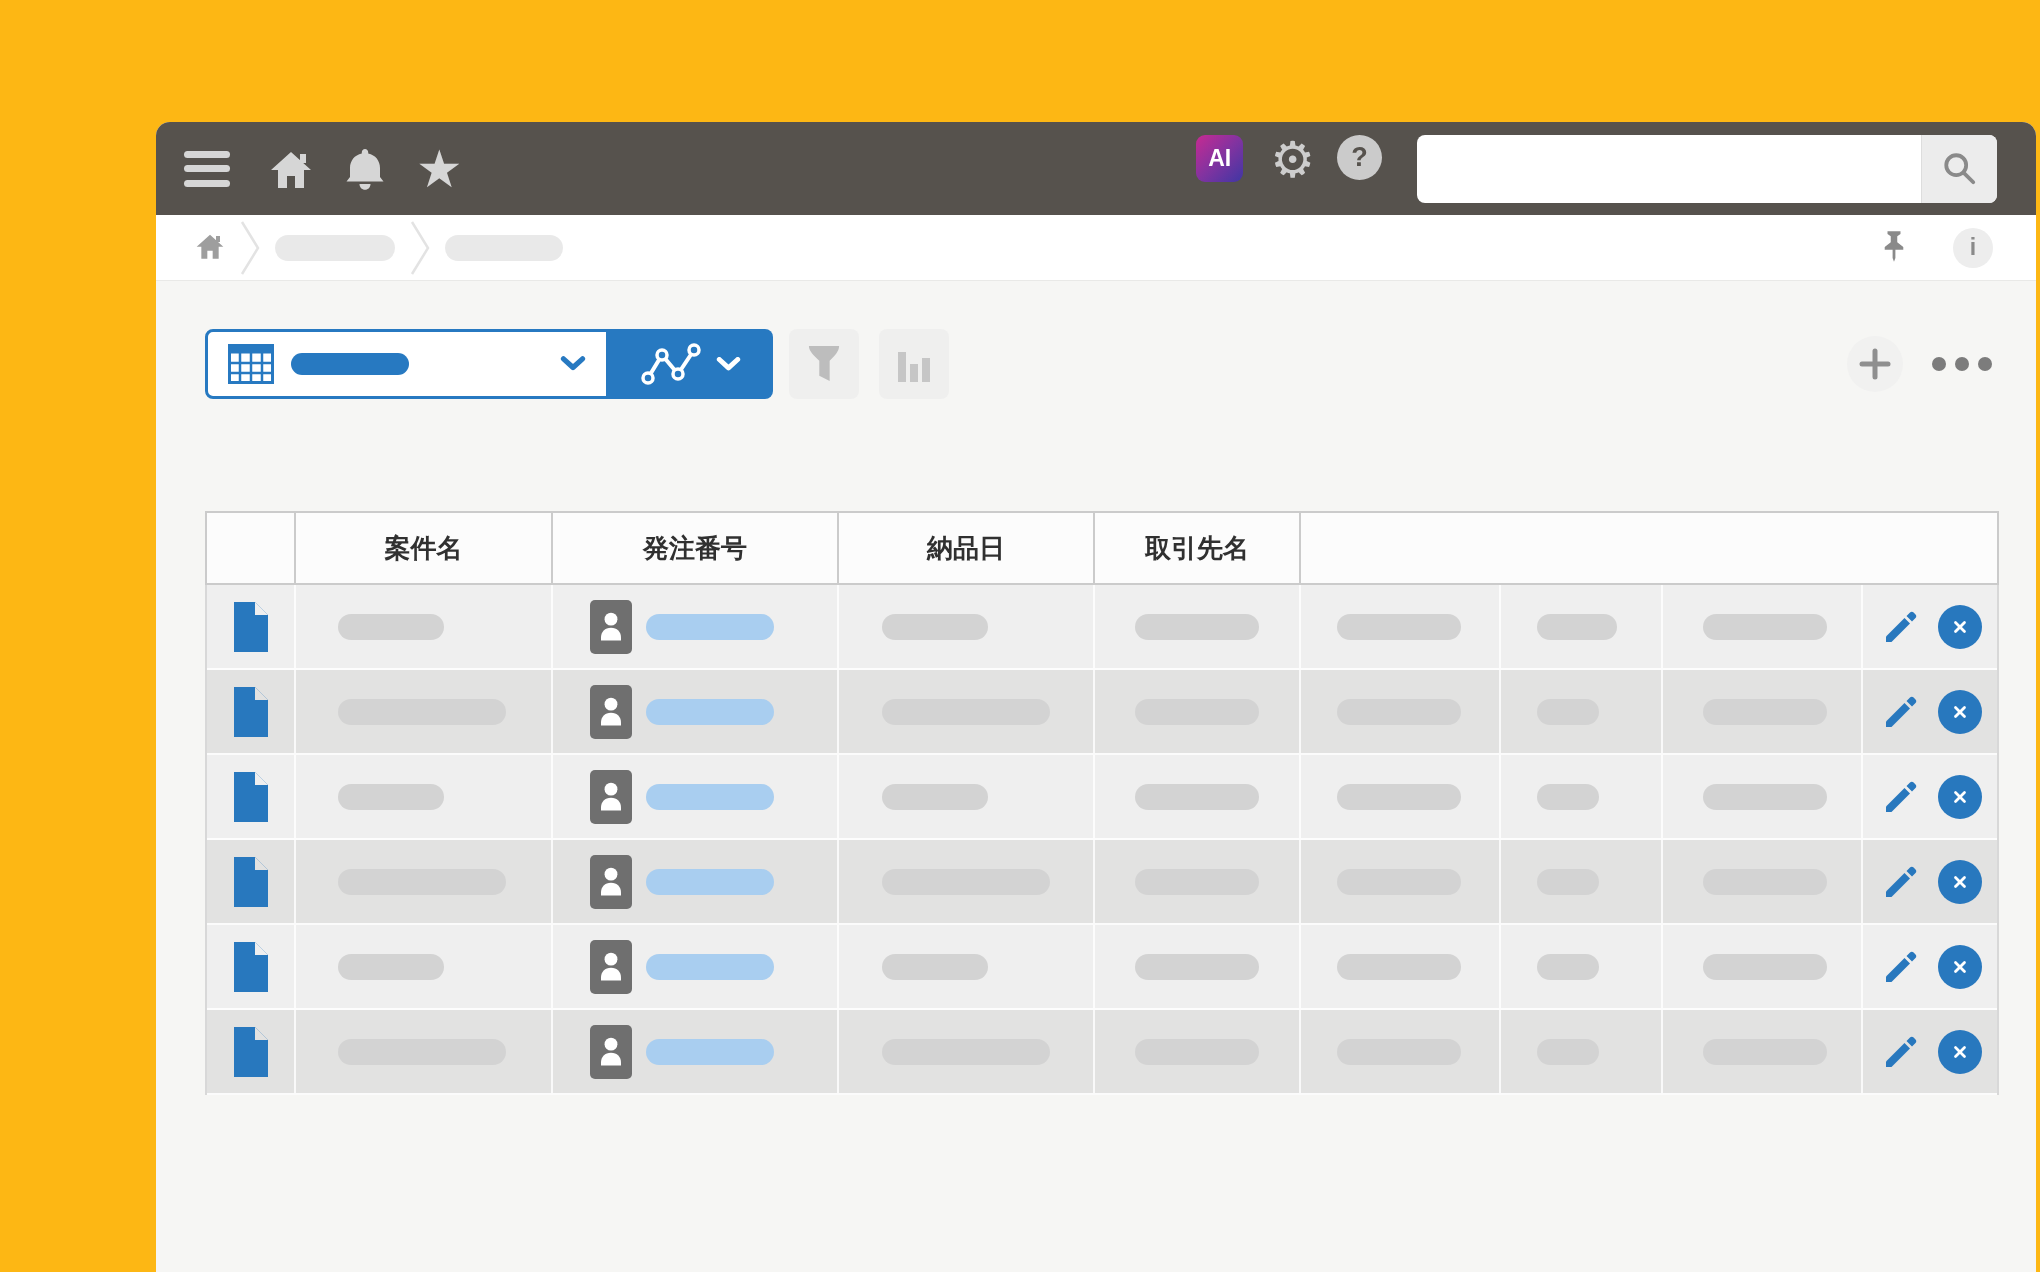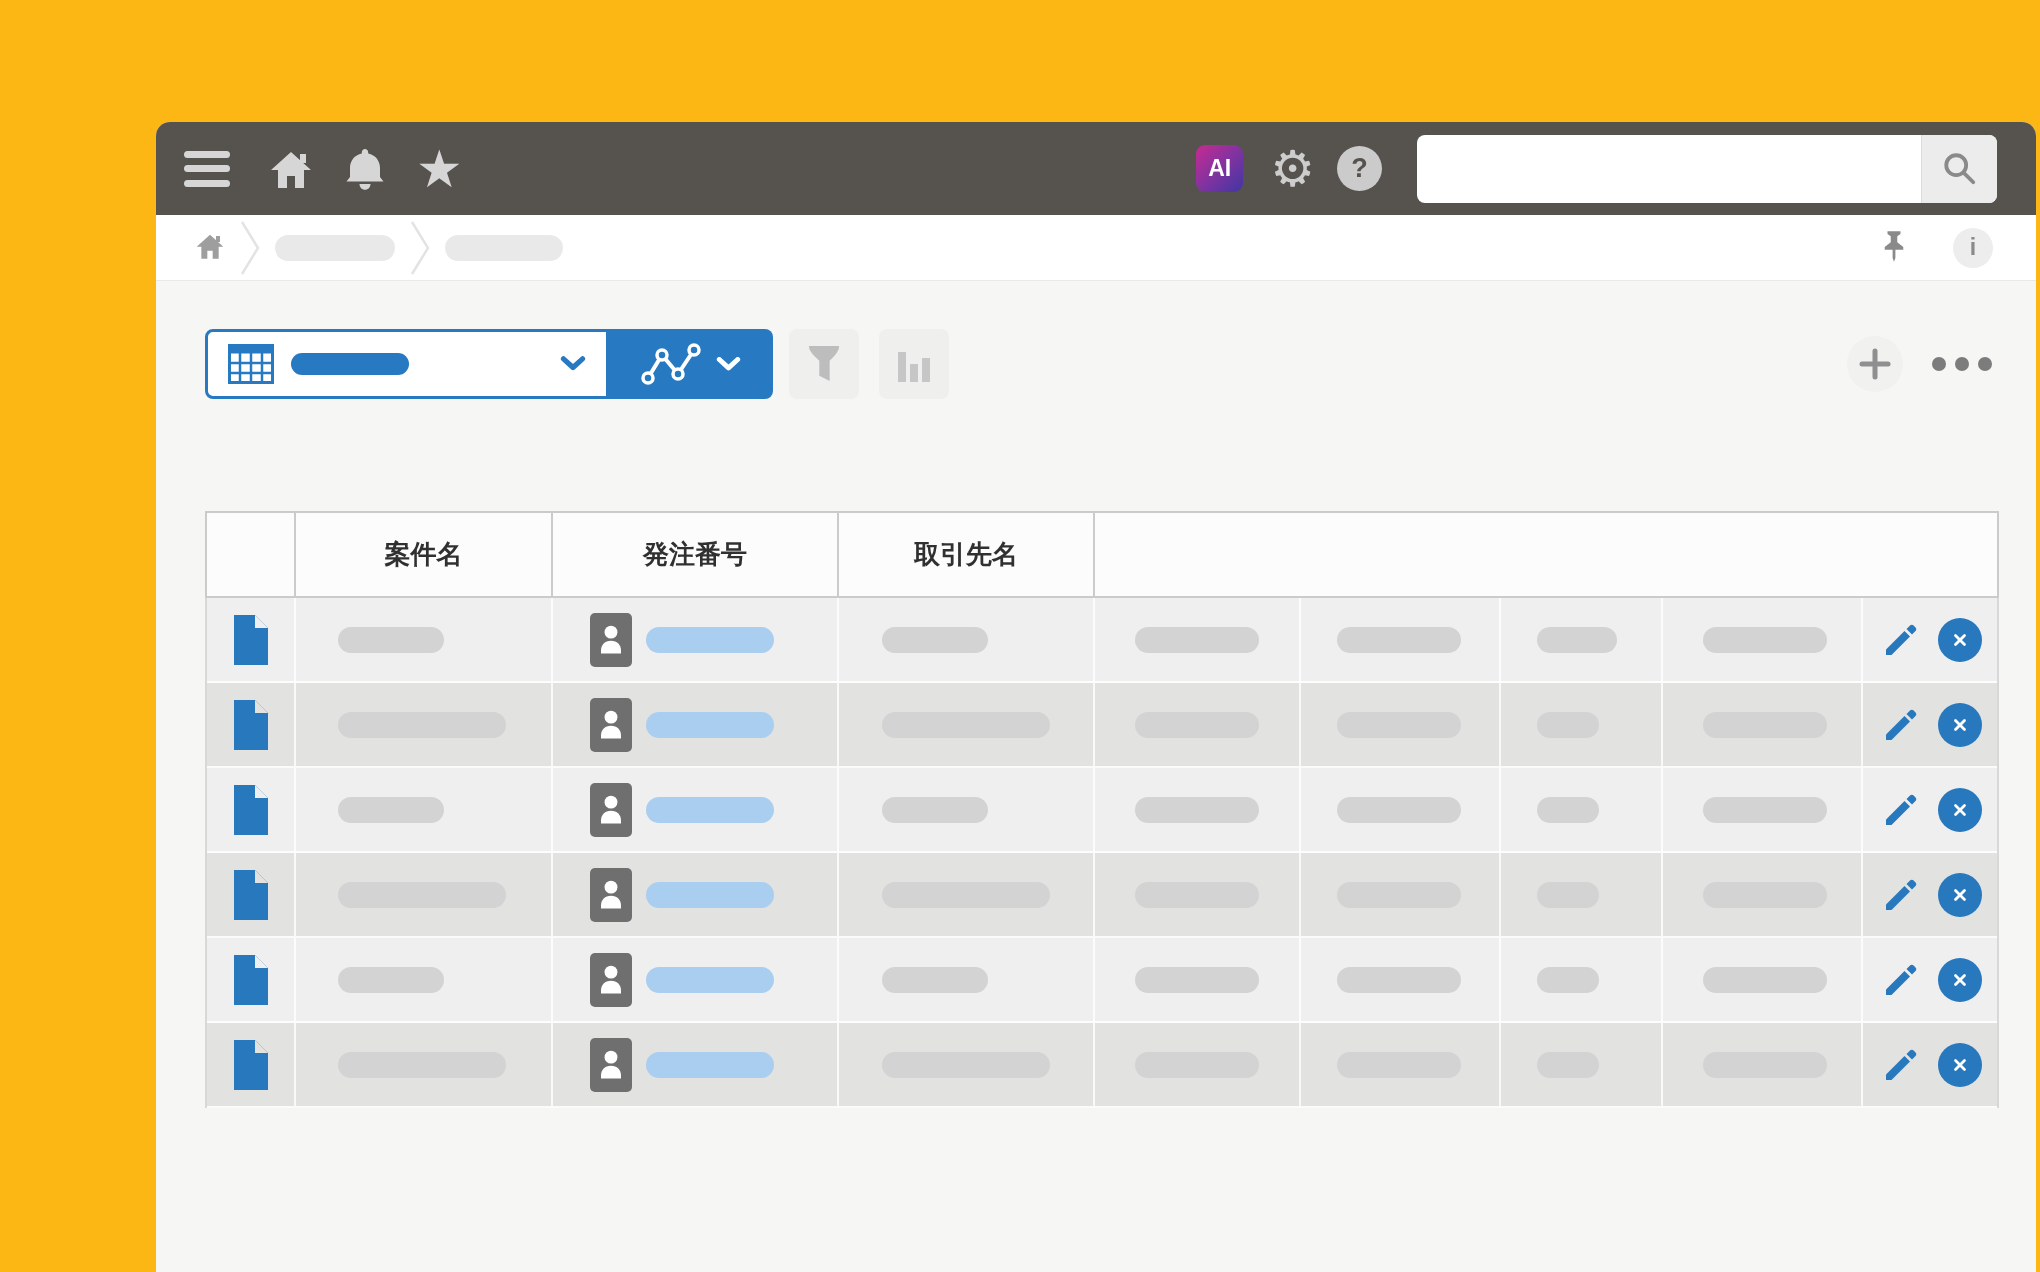--- a/index.html
+++ b/index.html
@@ -24,21 +24,21 @@
   .user-name-ph{position:absolute;left:114px;top:32px;width:137px;height:18px;border-radius:9px;background:#FFFFFF;}
   .user-chevron{position:absolute;right:28px;top:32px;width:28px;height:17px;color:#FFFFFF;}
   
   .global-nav{height:93px;background:#56524D;display:flex;align-items:center;padding:0 39px 0 28px;box-sizing:border-box;}
   .nav-ic{display:flex;align-items:center;justify-content:center;cursor:pointer;}
   .hamburger{width:46px;height:36px;flex-direction:column;justify-content:space-between;margin-right:38px;}
   .hamburger i{display:block;width:46px;height:7px;border-radius:4px;background:#D6D6D6;}
   .nav-glyph{width:46px;height:46px;margin-right:28px;}
   .nav-glyph svg{fill:#D6D6D6;}
   .star-glyph{font-size:52px;color:#D6D6D6;line-height:46px;}
-  .nav-right{margin-left:auto;display:flex;align-items:center;padding-left:44px;}
+  .nav-right{margin-left:auto;display:flex;padding-left:44px;}
   .ai-badge{width:47px;height:47px;border-radius:9px;background:linear-gradient(135deg,#C02B93 5%,#8233A0 50%,#4636A3 95%);
     display:flex;align-items:center;justify-content:center;color:#fff;font-weight:700;font-size:23px;cursor:pointer;}
   .gear{font-size:50px;color:#CDCDCD;margin-left:27px;cursor:pointer;line-height:1;}
   .help{width:45px;height:45px;border-radius:50%;background:#CBCBCB;color:#56524D;font-weight:700;font-size:27px;
     display:flex;align-items:center;justify-content:center;margin-left:22px;cursor:pointer;}
   .searchbox{margin-left:35px;width:580px;height:68px;background:#fff;border-radius:8px;display:flex;overflow:hidden;}
   .searchbox input{flex:1;border:none;outline:none;font-size:28px;padding:0 18px;background:transparent;color:#333;}
   .search-btn{width:76px;background:#ECECEC;border:none;border-left:1px solid #DDDDDD;display:flex;align-items:center;justify-content:center;cursor:pointer;}
   
   .app-header{height:135px;background:#EFEFED;display:flex;align-items:center;padding-left:49px;box-sizing:border-box;}
@@ -69,21 +69,21 @@
   .vs-chevron-w{width:25px;height:15px;color:#fff;}
   .tool-btn{width:70px;height:70px;border-radius:8px;background:#EFEFEE;border:none;display:flex;align-items:center;justify-content:center;cursor:pointer;}
   .filter-btn{margin-left:16px;}
   .chart-btn{margin-left:20px;}
   .toolbar-right{margin-left:auto;display:flex;align-items:center;gap:29px;}
   .plus-btn{width:56px;height:56px;border-radius:50%;background:#F1F1F0;border:none;display:flex;align-items:center;justify-content:center;cursor:pointer;}
   .dots{display:flex;gap:9px;cursor:pointer;align-items:center;}
   .dots i{width:14px;height:14px;border-radius:50%;background:#7C7C7C;}
   
   .rtable{position:absolute;left:49px;top:182px;width:1794px;}
-  .thead{display:grid;height:87px;background:#FCFCFC;border:2px solid #CBCBCB;box-sizing:border-box;}
+  .thead{display:grid;height:74px;background:#FCFCFC;border:2px solid #CBCBCB;box-sizing:border-box;}
   .th{display:flex;align-items:center;justify-content:center;font-size:26px;font-weight:700;color:#303030;border-right:2px solid #CBCBCB;}
   .th:last-child{border-right:none;}
   .tbody{border-left:2px solid #D8D8D8;border-right:2px solid #D8D8D8;}
   .trow{display:grid;height:85px;border-bottom:2px solid rgba(255,255,255,0.85);box-sizing:border-box;}
   .row-light{background:#EFEFEF;}
   .row-dark{background:#E2E2E1;}
   .td{display:flex;align-items:center;border-right:2px solid rgba(255,255,255,0.8);box-sizing:border-box;}
   .td:last-child{border-right:none;}
   .c-icon{justify-content:center;}
   .doc{display:flex;cursor:pointer;}
@@ -232,20 +232,21 @@
             <i></i>
           </span>
       </div>
     </div>
 
     <div class="rtable">
       <div class="thead" id="thead" style="grid-template-columns: 89px 257px 286px 256px 206px 200px 162px 200px 138px;">
           <div class="th"></div>
           <div class="th">案件名</div>
           <div class="th">発注番号</div>
+          <div class="th">納品日</div>
           <div class="th">取引先名</div>
           <div class="th"></div>
         </div>
       <div class="tbody" id="tbody">
           <div class="trow row-light" style="grid-template-columns: 89px 257px 286px 256px 206px 200px 162px 200px 138px; --rowbg: #EFEFEF;">
             <div class="td c-icon">
               <a class="doc">
                 <svg viewBox="0 0 34 50">
   <path fill="#2878BE" d="M0 0 H21 L34 13 V50 H0 Z"></path>
   <path class="doc-fold" d="M21 0 L34 13 H21 Z"></path>

